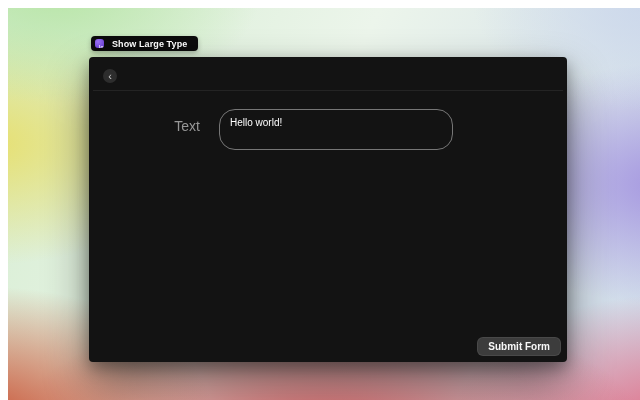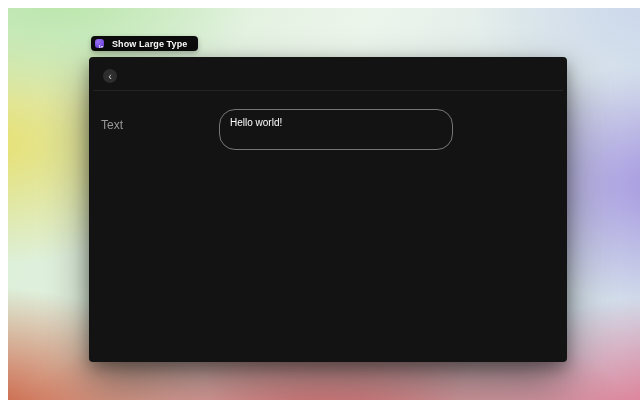--- a/index.html
+++ b/index.html
@@ -73,22 +73,23 @@
     padding: 0;
     cursor: pointer;
     font-family: "Liberation Sans", sans-serif;
   }
   .form-row {
     display: flex;
     margin-top: 14px;
   }
   .field-label {
     width: 107px;
+    text-align: right;
     color: #979797;
-    font-size: 12px;
+    font-size: 14px;
     padding-top: 9px;
   }
   .text-input {
     margin-left: 15px;
     width: 234px; height: 41px;
     background: transparent;
     border: 1px solid rgba(255,255,255,0.42);
     border-radius: 16px;
     color: #ffffff;
     font-size: 10px;
@@ -128,16 +129,17 @@
       <button class="back-button">
         <span>‹</span>
       </button>
     </div>
 
     <div class="form-row">
       <div class="field-label">Text</div>
       <textarea class="text-input" style="">Hello world!</textarea>
     </div>
 
+    <button class="submit-button">Submit Form</button>
 
   </div>
 
 </div>
 
 </body></html>

